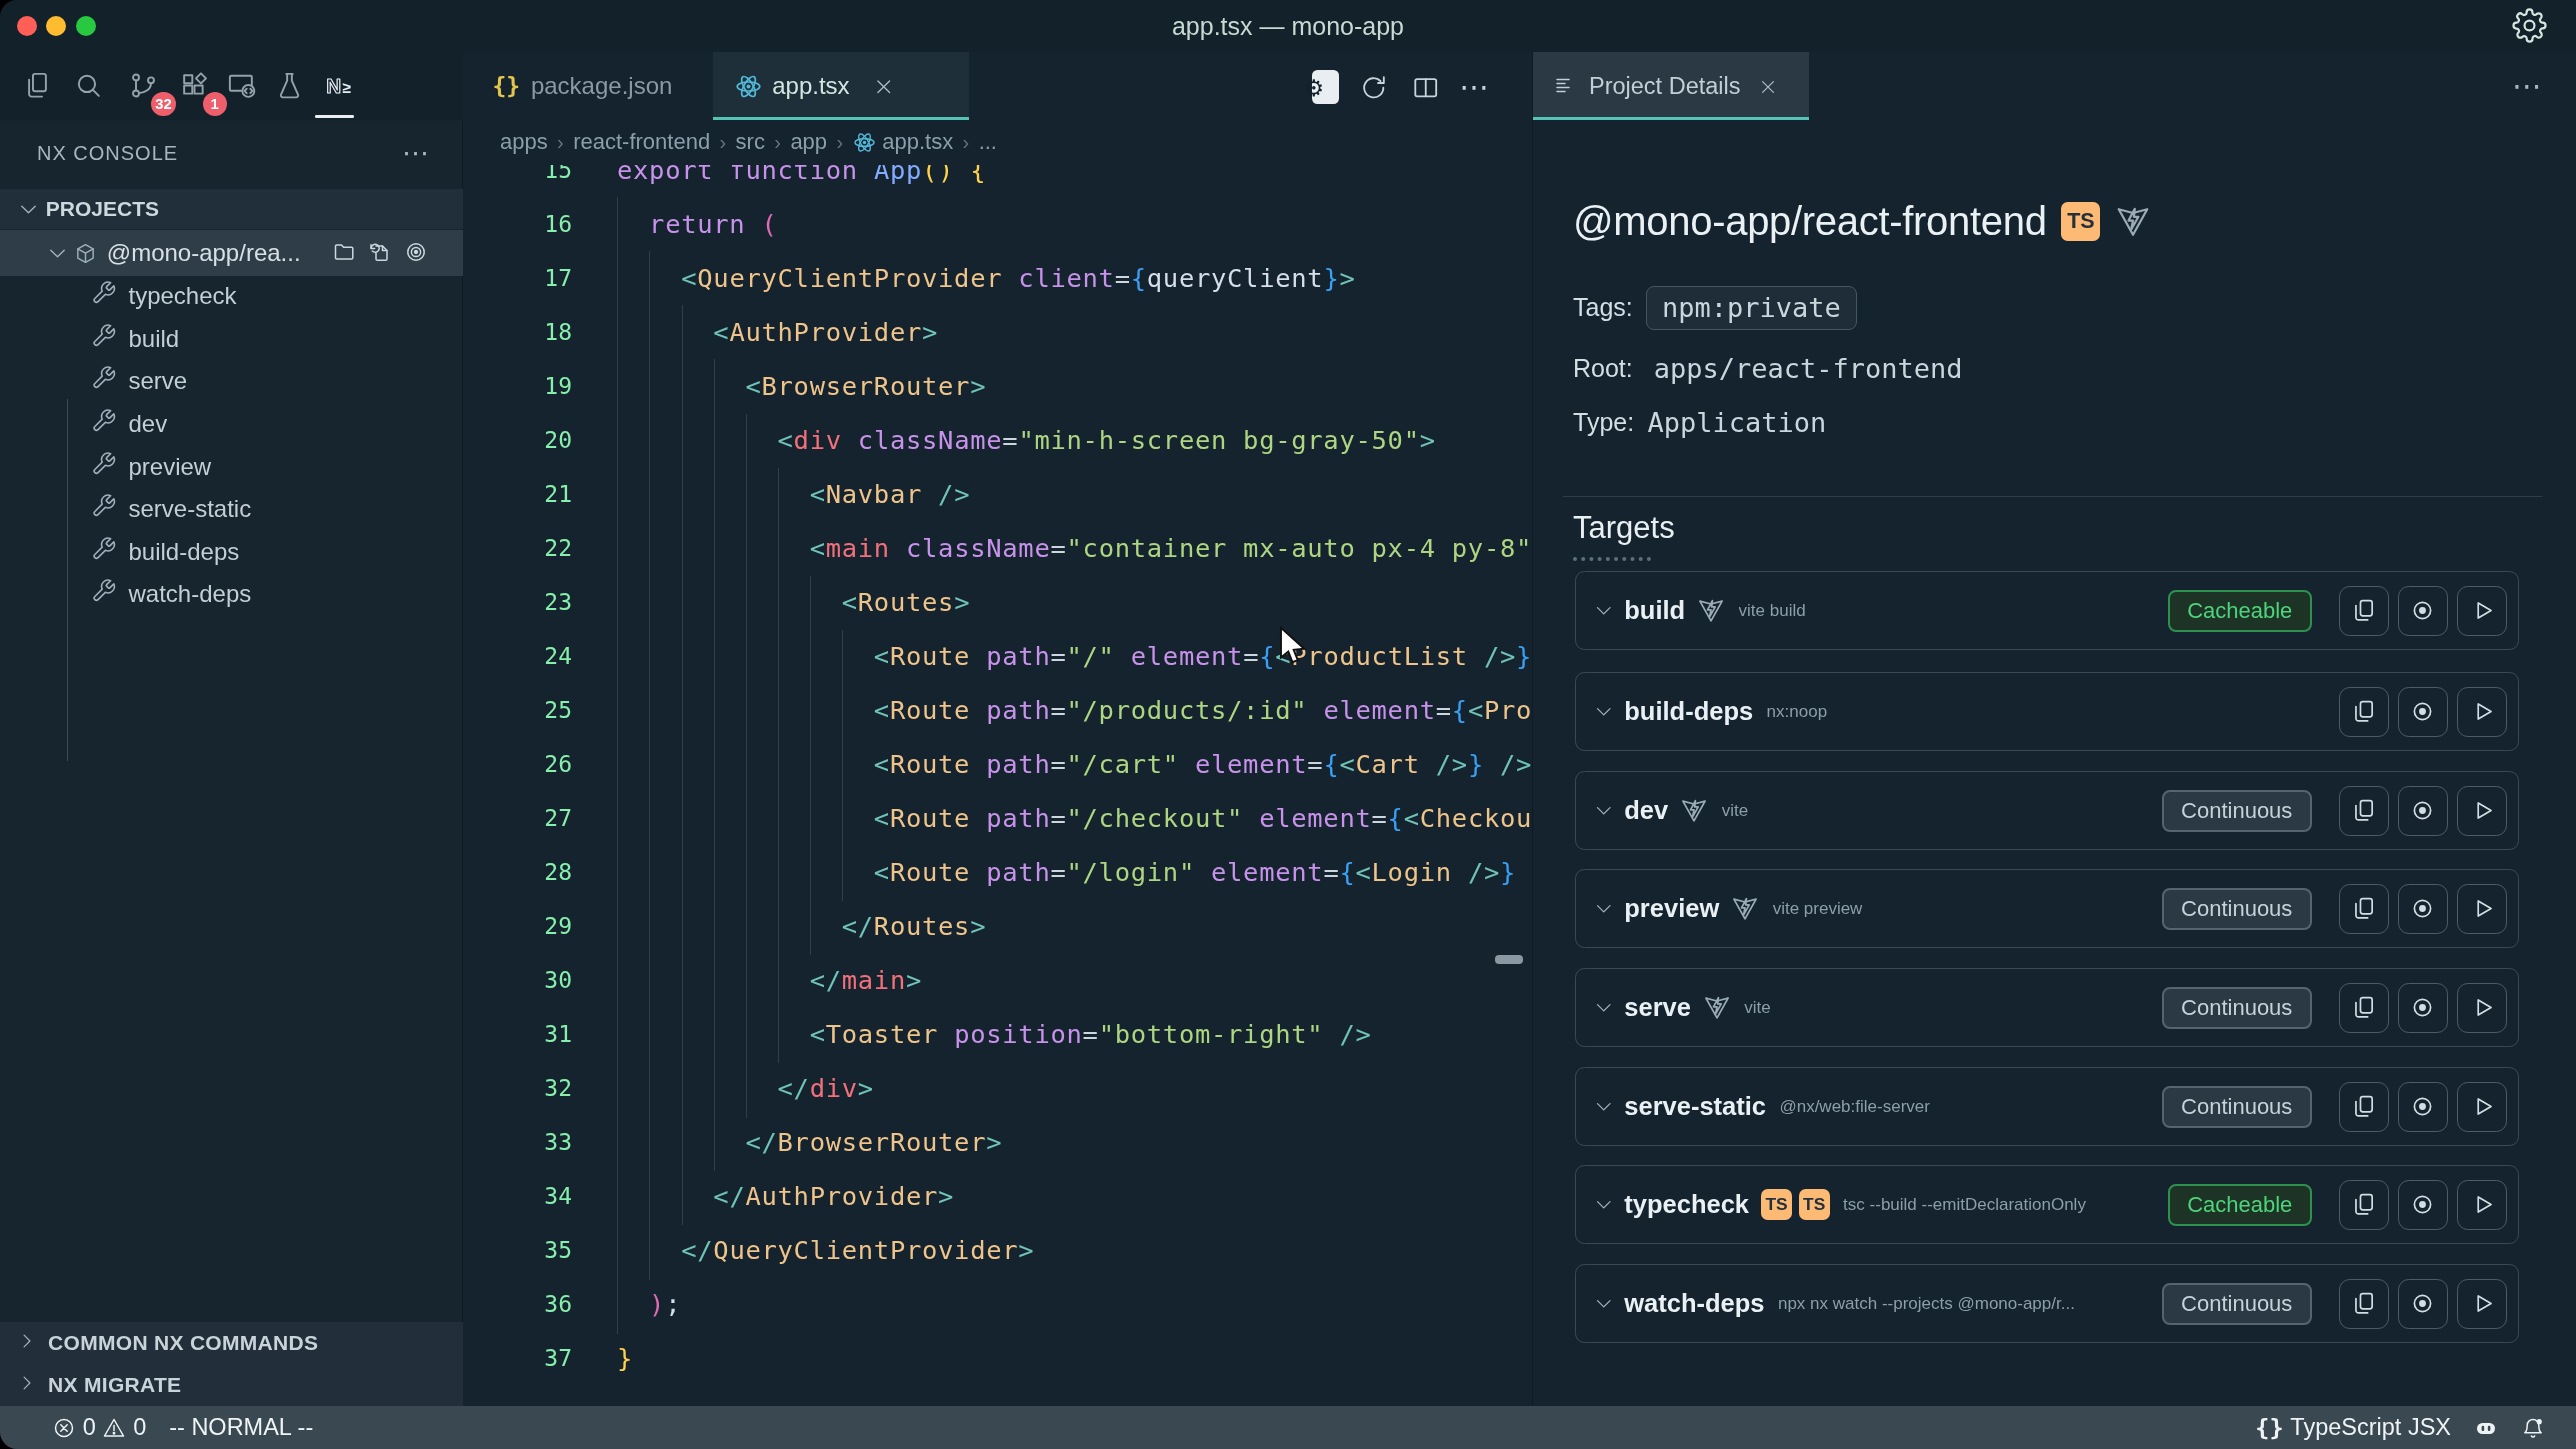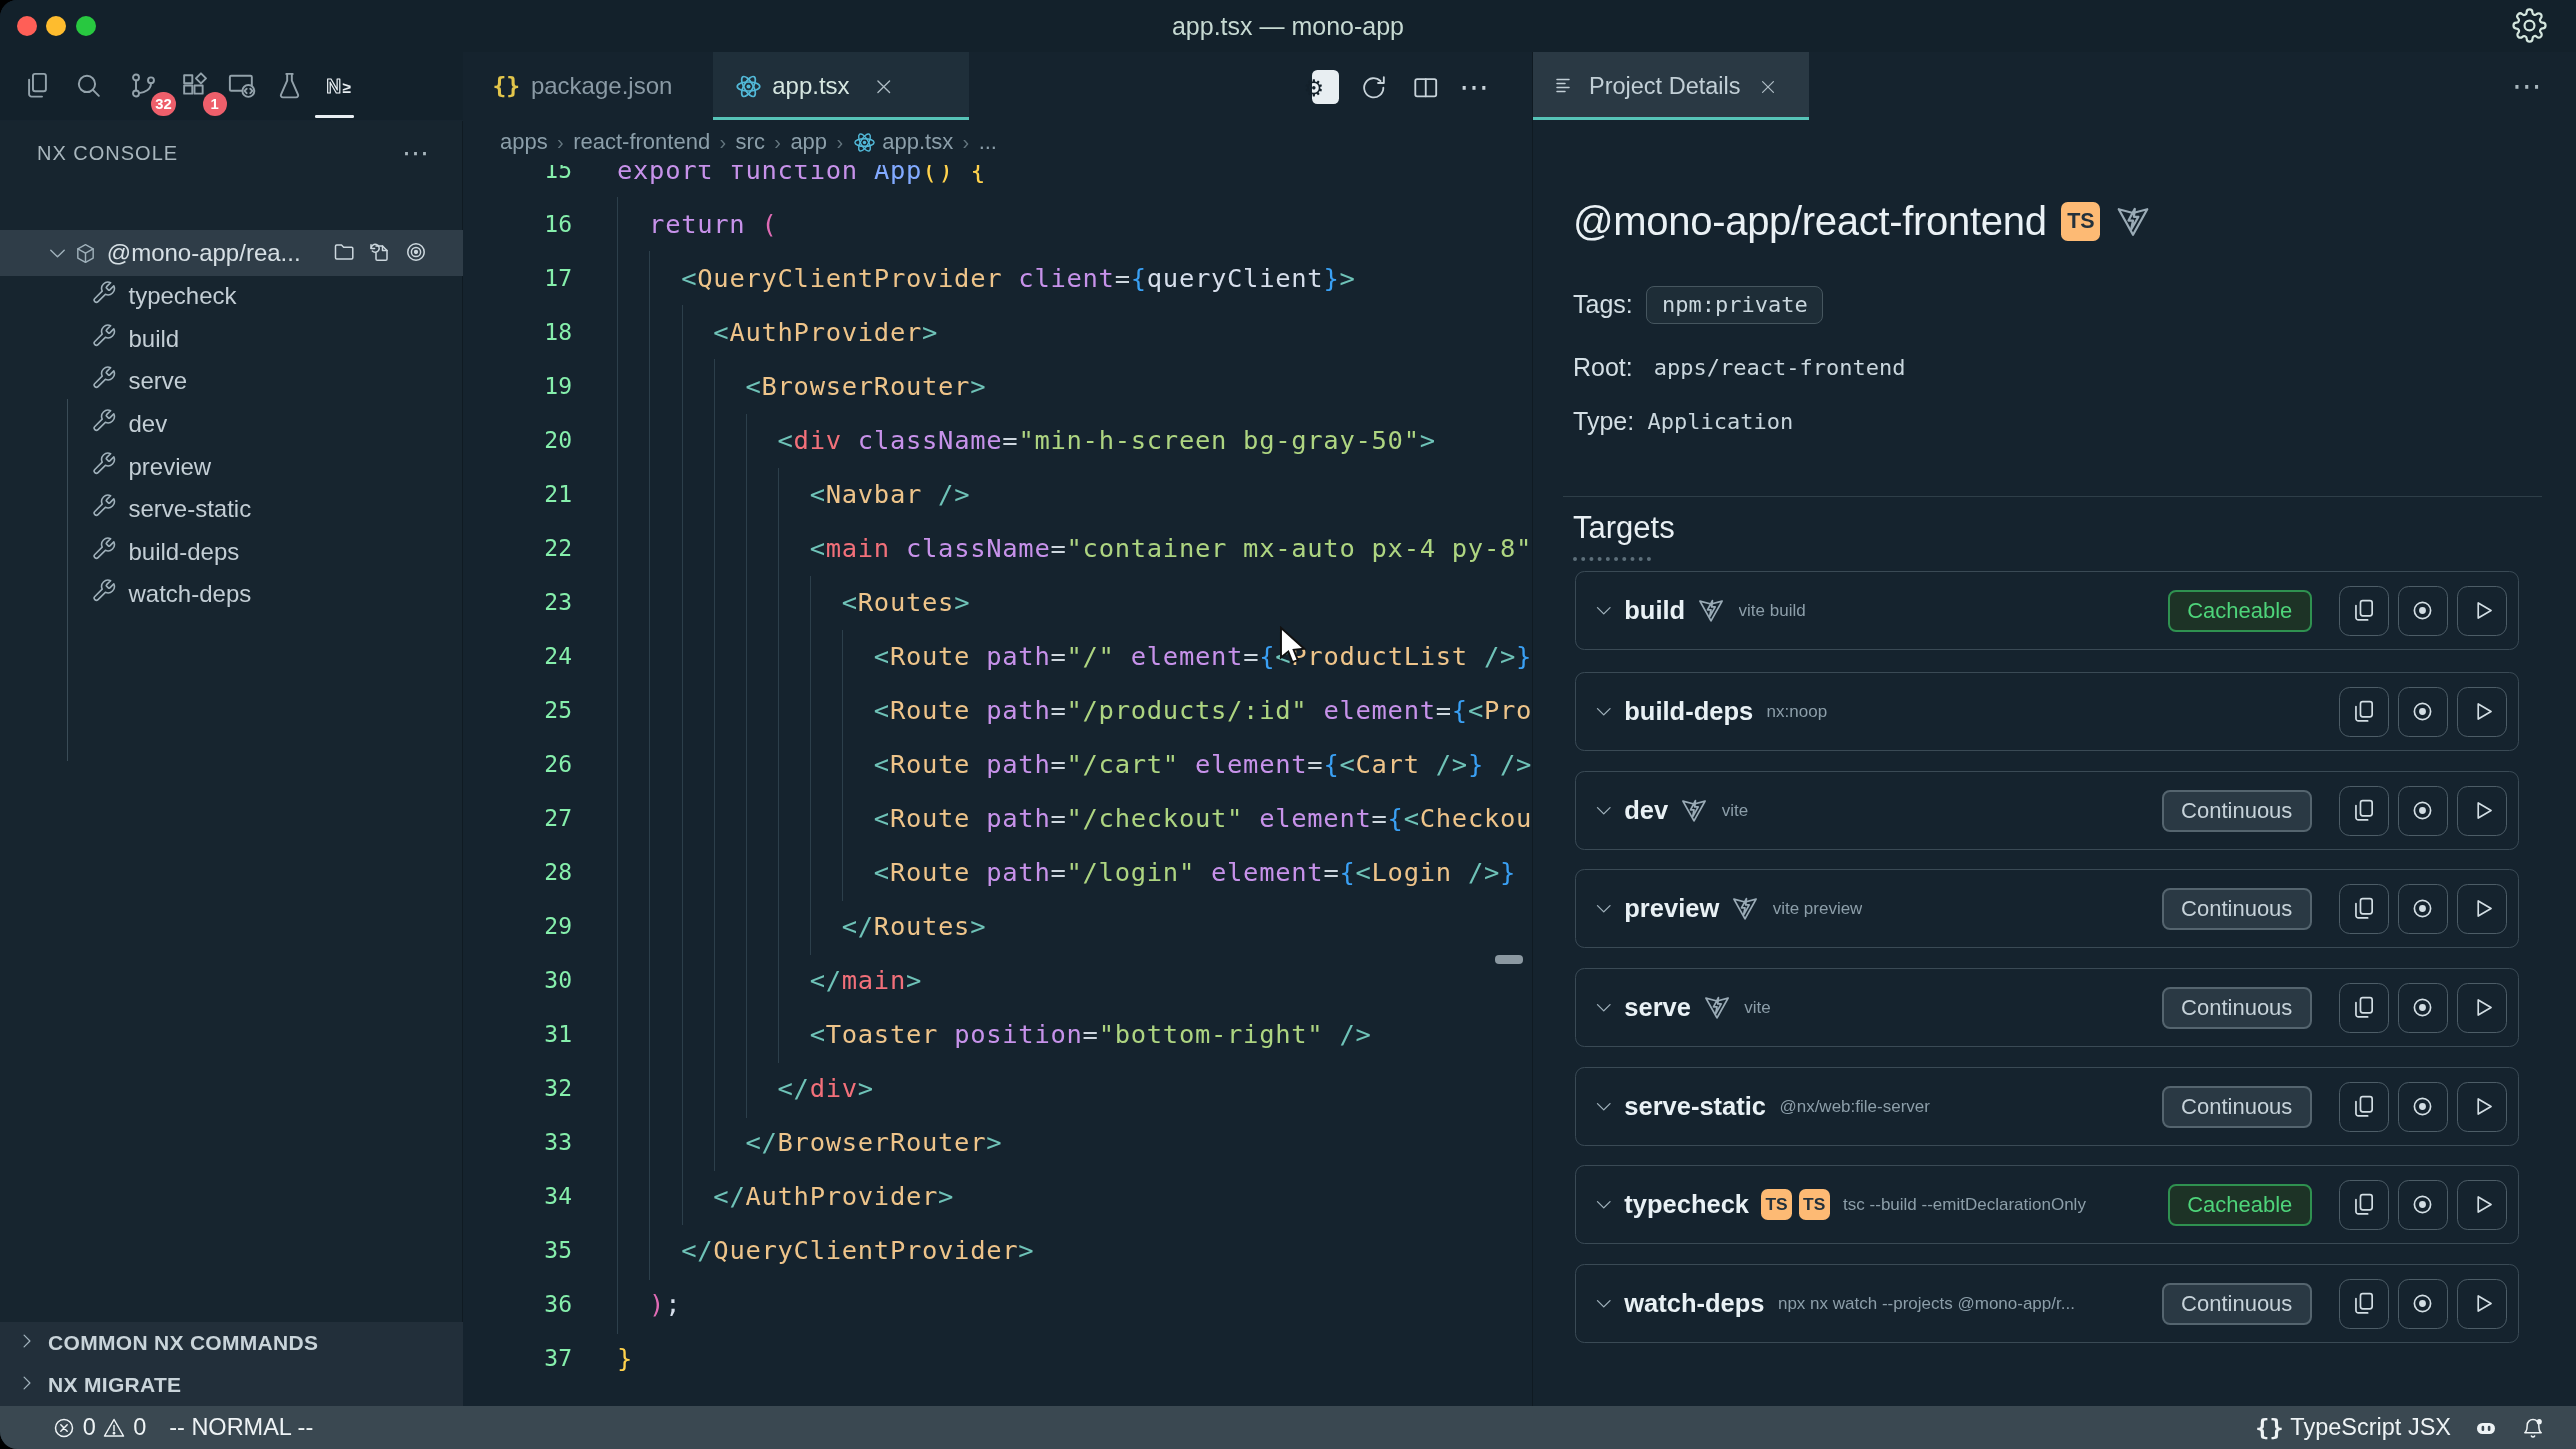--- a/index.html
+++ b/index.html
@@ -54,21 +54,21 @@
   
   #panel{left:1533px;top:52px;width:1043px;height:1354px;background:#15232e;}
   #panel-tab{position:absolute;left:0;top:0;width:276px;height:68px;background:#2a3944;display:flex;align-items:center;
     color:#c2cfd6;font-size:23.5px;cursor:pointer;}
   #panel-tab:after{content:"";position:absolute;left:0;right:0;bottom:0;height:3.4px;background:#56c3b7;}
   #panel-body{position:absolute;left:0;top:68px;width:1043px;height:1285px;}
   #proj-title-row{position:absolute;left:40px;top:79px;display:flex;align-items:center;gap:14.8px;}
   #proj-title{color:#eaf1f5;font-size:40px;font-weight:500;letter-spacing:-0.3px;}
   .ts-chip{background:#fdba74;color:#23313c;font-weight:700;border-radius:6.7px;display:flex;align-items:center;justify-content:center;}
   .meta-row{position:absolute;left:40px;display:flex;align-items:center;color:#d4dfe5;font-size:25px;}
-  .mono{font-family:"DejaVu Sans Mono",monospace;color:#c9d6dd;font-size:22px;}
+  .mono{font-family:"DejaVu Sans Mono",monospace;color:#c9d6dd;font-size:27px;}
   #tag-chip{border:1.3px solid #46565f;background:#1e2d37;border-radius:8px;padding:5.4px 14.8px;margin-left:13.4px;}
   #divider{position:absolute;left:30px;top:376px;width:979px;height:1.3px;background:#2e3e48;}
   #targets-h{position:absolute;left:40px;top:390px;color:#e9f0f4;font-size:31px;font-weight:500;}
   #targets-dots{position:absolute;left:40px;top:437px;width:78px;border-bottom:4.7px dotted #5d6f7a;}
   .card{position:absolute;left:42px;width:944px;height:79px;border:1.3px solid #3a4a55;border-radius:9.4px;
     display:flex;align-items:center;box-sizing:border-box;padding:0 10.7px 0 17.4px;}
   .card .chev{width:21.5px;height:21.5px;color:#9fb0ba;flex:0 0 21.5px;cursor:pointer;}
   .card .tname{color:#e9f1f5;font-size:25.5px;font-weight:700;margin-left:9.4px;}
   .card .tdesc{color:#8c9ea9;font-size:17px;margin-left:13.4px;white-space:nowrap;overflow:hidden;}
   .card .vite-i{width:28px;height:28px;color:#9aabb6;margin-left:12px;flex:0 0 28px;}
@@ -157,20 +157,26 @@
           </svg></span>
       </div>
     </div>
   <div class="abs" id="act-underline"></div>
 
   <div class="abs" id="sidebar">
     <div class="sb-row" style="top:12px;height:40px;">
       <span style="margin-left:37px;font-size:20px;letter-spacing:1px;color:#a8b6bd">NX CONSOLE</span>
       <span style="position:absolute;left:402px;color:#a8b6bd;font-size:27px;">⋯</span>
     </div>
+    <div class="sb-row" style="top:68px;height:40px;background:#202f3a;cursor:pointer">
+      <span class="sb-chev" style="margin-left:17.4px"><svg viewBox="0 0 24 24" fill="none" stroke="currentColor" stroke-width="1.5" stroke-linecap="round" stroke-linejoin="round" width="100%" height="100%">
+            <path d="M5 8.5l7 7 7-7"></path>
+          </svg></span>
+      <span style="font-weight:700;font-size:21px;color:#cdd9df">PROJECTS</span>
+    </div>
     <div class="sb-row" style="top:109px;height:46px;background:#2f3d48;cursor:pointer">
       <span class="sb-chev" style="margin-left:46px"><svg viewBox="0 0 24 24" fill="none" stroke="currentColor" stroke-width="1.5" stroke-linecap="round" stroke-linejoin="round" width="100%" height="100%">
             <path d="M5 8.5l7 7 7-7"></path>
           </svg></span>
       <span class="sb-chev" style="margin-right:9.4px"><svg viewBox="0 0 24 24" fill="none" stroke="currentColor" stroke-width="1.5" stroke-linecap="round" stroke-linejoin="round" width="100%" height="100%">
             <path d="M12 2.8 20 7.2v9.6L12 21.2 4 16.8V7.2z"></path>
             <path d="M4 7.2l8 4.4 8-4.4"></path>
             <path d="M12 11.6v9.6"></path>
           </svg></span>
       <span style="font-size:24px;color:#d7e0e5">@mono-app/rea...</span>

